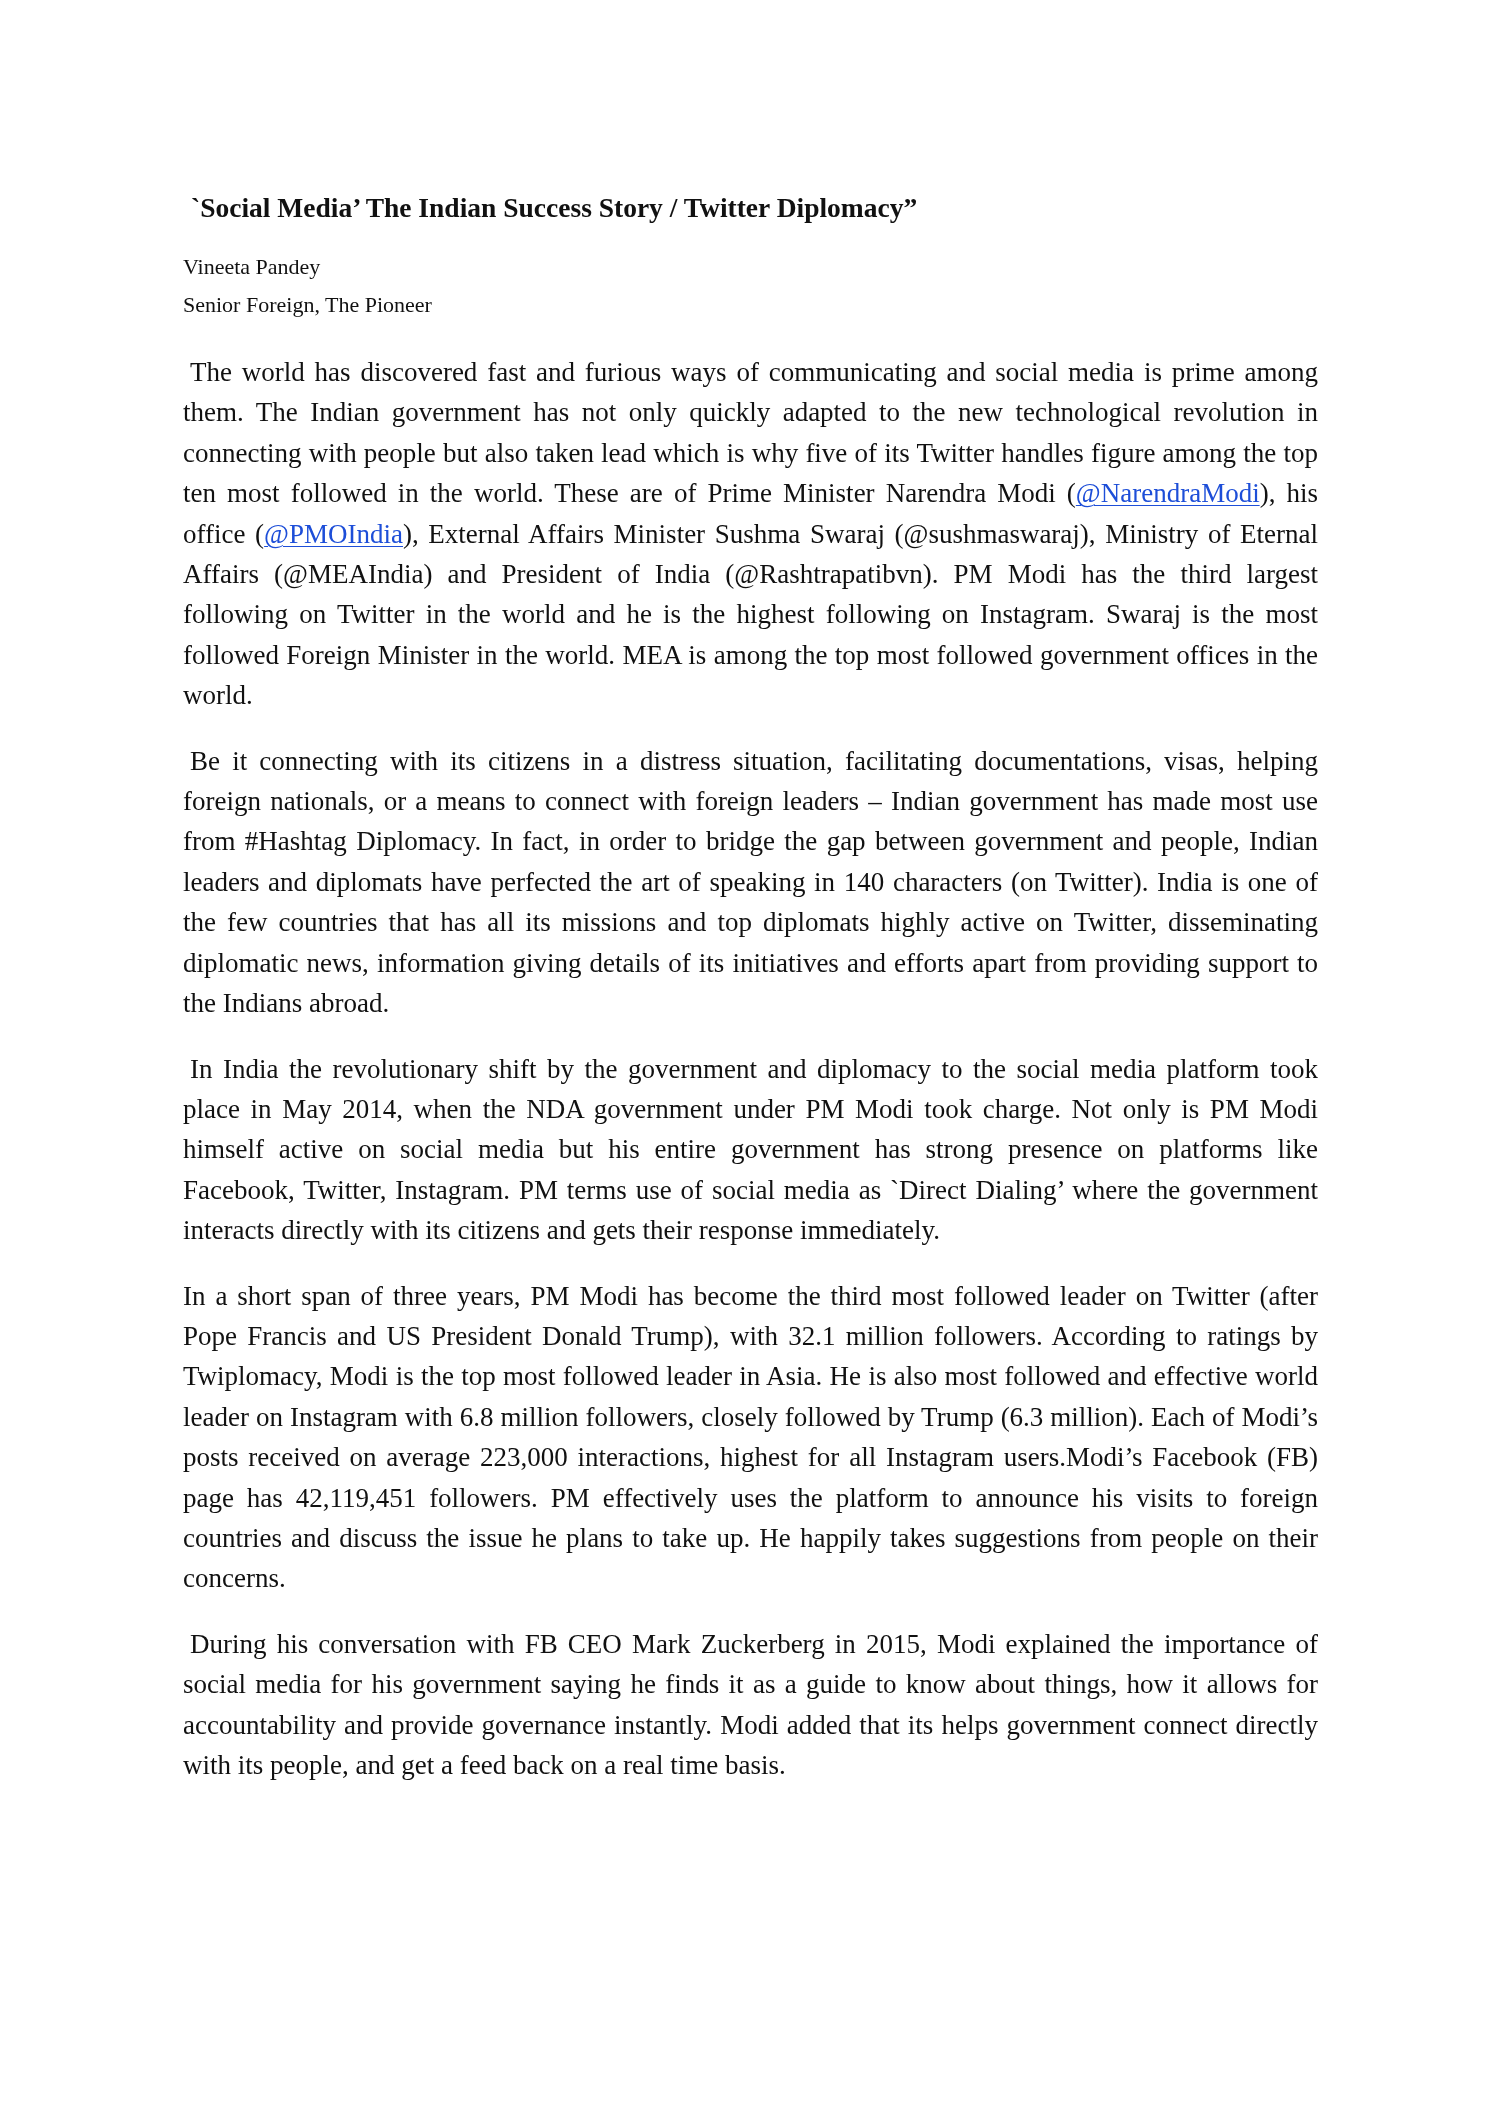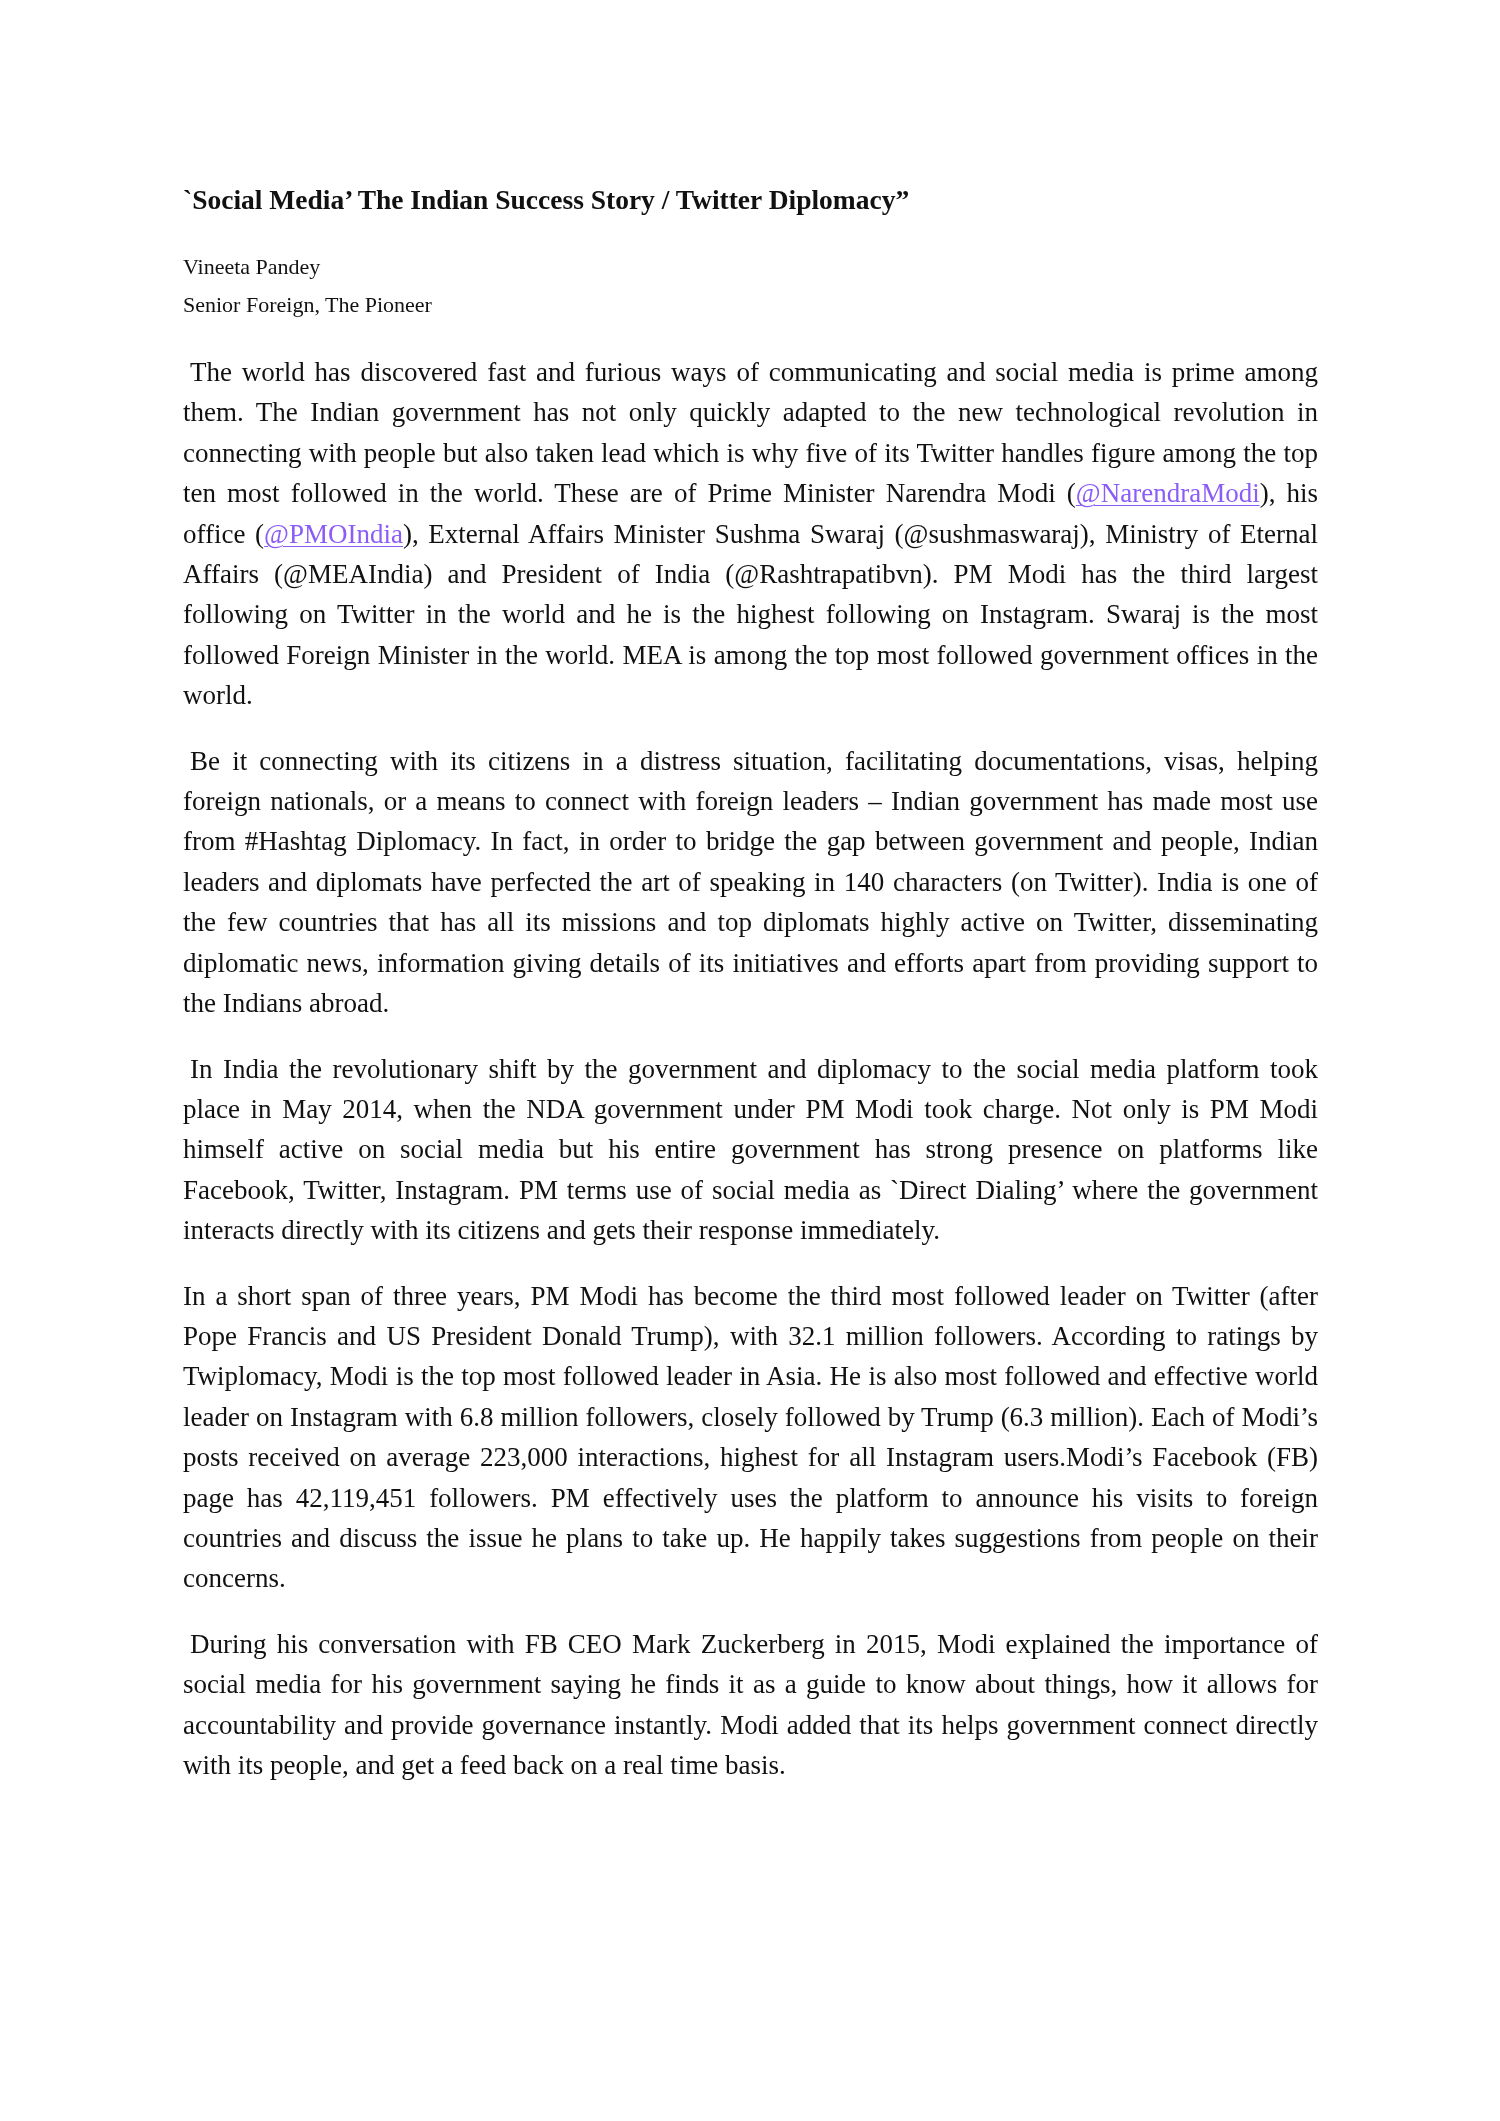--- a/index.html
+++ b/index.html
@@ -18,21 +18,21 @@
     .page {
       position: absolute;
       left: 183px;
       top: 0;
       width: 1135px;
     }
     .title {
       position: absolute;
       top: 183px;
       left: 0;
-      margin: 0;
+      margin: 8px;
       font-size: 27.5px;
       font-weight: bold;
       line-height: 34px;
       white-space: nowrap;
     }
     .byline {
       position: absolute;
       top: 248px;
       left: 0;
       font-size: 22px;
@@ -47,21 +47,21 @@
     }
     .body p {
       margin: 0 0 25px 0;
       font-size: 27px;
       line-height: 40.4px;
       text-align: justify;
       text-align-last: left;
     }
     .lead-space { display: inline-block; width: 7px; }
     a.handle {
-      color: #8b5cf6;
+      color: #1d4ed8;
       text-decoration: underline;
       text-decoration-thickness: 1px;
       text-underline-offset: 3px;
     }
   </style>
 </head>
 <body>
 
 <div class="page">
   <h1 class="title">`Social Media’ The Indian Success Story / Twitter Diplomacy”</h1>

